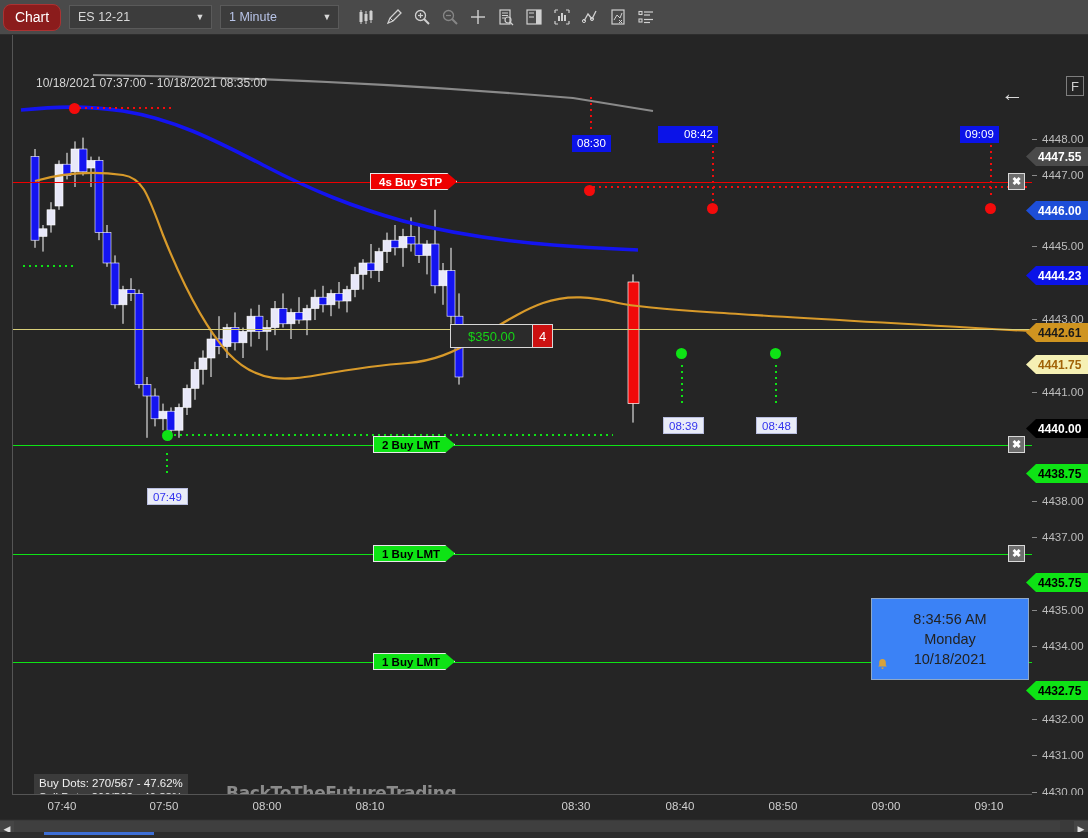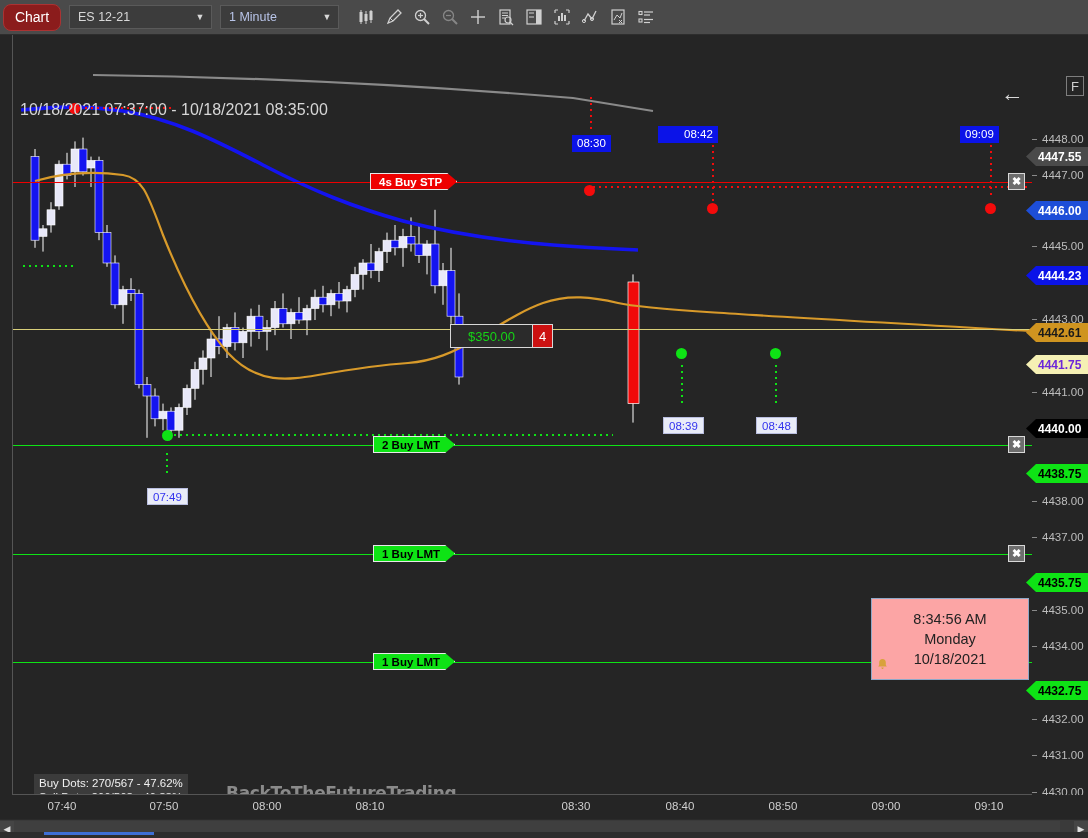--- a/index.html
+++ b/index.html
@@ -49,22 +49,22 @@
   #chart-frame {
     position: absolute; left: 0; top: 35px; width: 1088px; height: 768px;
     background: #252525;
   }
   #plot {
     position: absolute; left: 12px; top: 0px; width: 1020px; height: 760px;
     background: #252525; border-left: 1px solid #555; border-bottom: 1px solid #555;
     overflow: hidden;
   }
   #header-range {
-    position: absolute; left: 20px; top: 41px;
-    font-size: 16px; color: #d6d6d6; z-index: 40; margin-top: 25px;
+    position: absolute; left: 36px; top: 41px;
+    font-size: 12px; color: #d6d6d6; z-index: 40;
   }
   #back-arrow {
     position: absolute; left: 997px; top: 45px; width: 30px; height: 26px;
     color: #d8d8d8; font-size: 23px; line-height: 26px; text-align: center; z-index: 40;
   }
 
   
   #price-axis {
     position: absolute; left: 1032px; top: 35px; width: 56px; height: 768px;
     background: #252525;
@@ -157,21 +157,21 @@
   }
   #pnl-qty {
     display: flex; align-items: center; justify-content: center;
     width: 20px; background: #cc1111; color: #ffffff; font-size: 13px;
     border-left: 1px solid #d8d8d8;
   }
 
   
   #clock-box {
     position: absolute; left: 858px; top: 563px; width: 158px; height: 82px;
-    background: #fca5a5; border: 1px solid #8fa8c8;
+    background: #3b82f6; border: 1px solid #8fa8c8;
     display: flex; flex-direction: column; align-items: center; justify-content: center;
     font-size: 14.5px; color: #222; line-height: 20px;
   }
   #bell-icon {
     position: absolute; left: 5px; bottom: 3px; font-size: 12px; color: #d8a23c;
   }
 
   
   #dots-box {
     position: absolute; left: 21px; top: 739px; padding: 2px 5px;
@@ -610,21 +610,21 @@
         <div class="p-tick" style="top: 533px;">4435.00</div>
         <div class="p-tick" style="top: 569px;">4434.00</div>
         <div class="p-tick" style="top: 642px;">4432.00</div>
         <div class="p-tick" style="top: 678px;">4431.00</div>
         <div class="p-tick" style="top: 715px;">4430.00</div>
         <div class="p-tick" style="top: 751px;">4429.00</div>
         <div class="ptag" style="top: 77px; background: rgb(74, 74, 74); color: rgb(255, 255, 255);">4447.55</div>
         <div class="ptag" style="top: 131px; background: #1d4ed8; color: rgb(255, 255, 255);">4446.00</div>
         <div class="ptag" style="top: 196px; background: rgb(11, 19, 232); color: rgb(255, 255, 255);">4444.23</div>
         <div class="ptag" style="top: 253px; background: rgb(207, 148, 32); color: rgb(26, 26, 26);">4442.61</div>
-        <div class="ptag" style="top: 285px; background: rgb(245, 240, 180); color: #6d28d9;">4441.75</div>
+        <div class="ptag" style="top: 285px; background: rgb(245, 240, 180); color: #a16207;">4441.75</div>
         <div class="ptag" style="top: 349px; background: rgb(0, 0, 0); color: rgb(255, 255, 255);">4440.00</div>
         <div class="ptag" style="top: 394px; background: rgb(14, 227, 21); color: rgb(0, 0, 0);">4438.75</div>
         <div class="ptag" style="top: 503px; background: rgb(14, 227, 21); color: rgb(0, 0, 0);">4435.75</div>
         <div class="ptag" style="top: 611px; background: rgb(14, 227, 21); color: rgb(0, 0, 0);">4432.75</div>
       </div>
   </div>
 
   <div id="time-axis">
       <div class="t-tick" style="left: 62px;">07:40</div>
       <div class="t-tick" style="left: 164px;">07:50</div>

